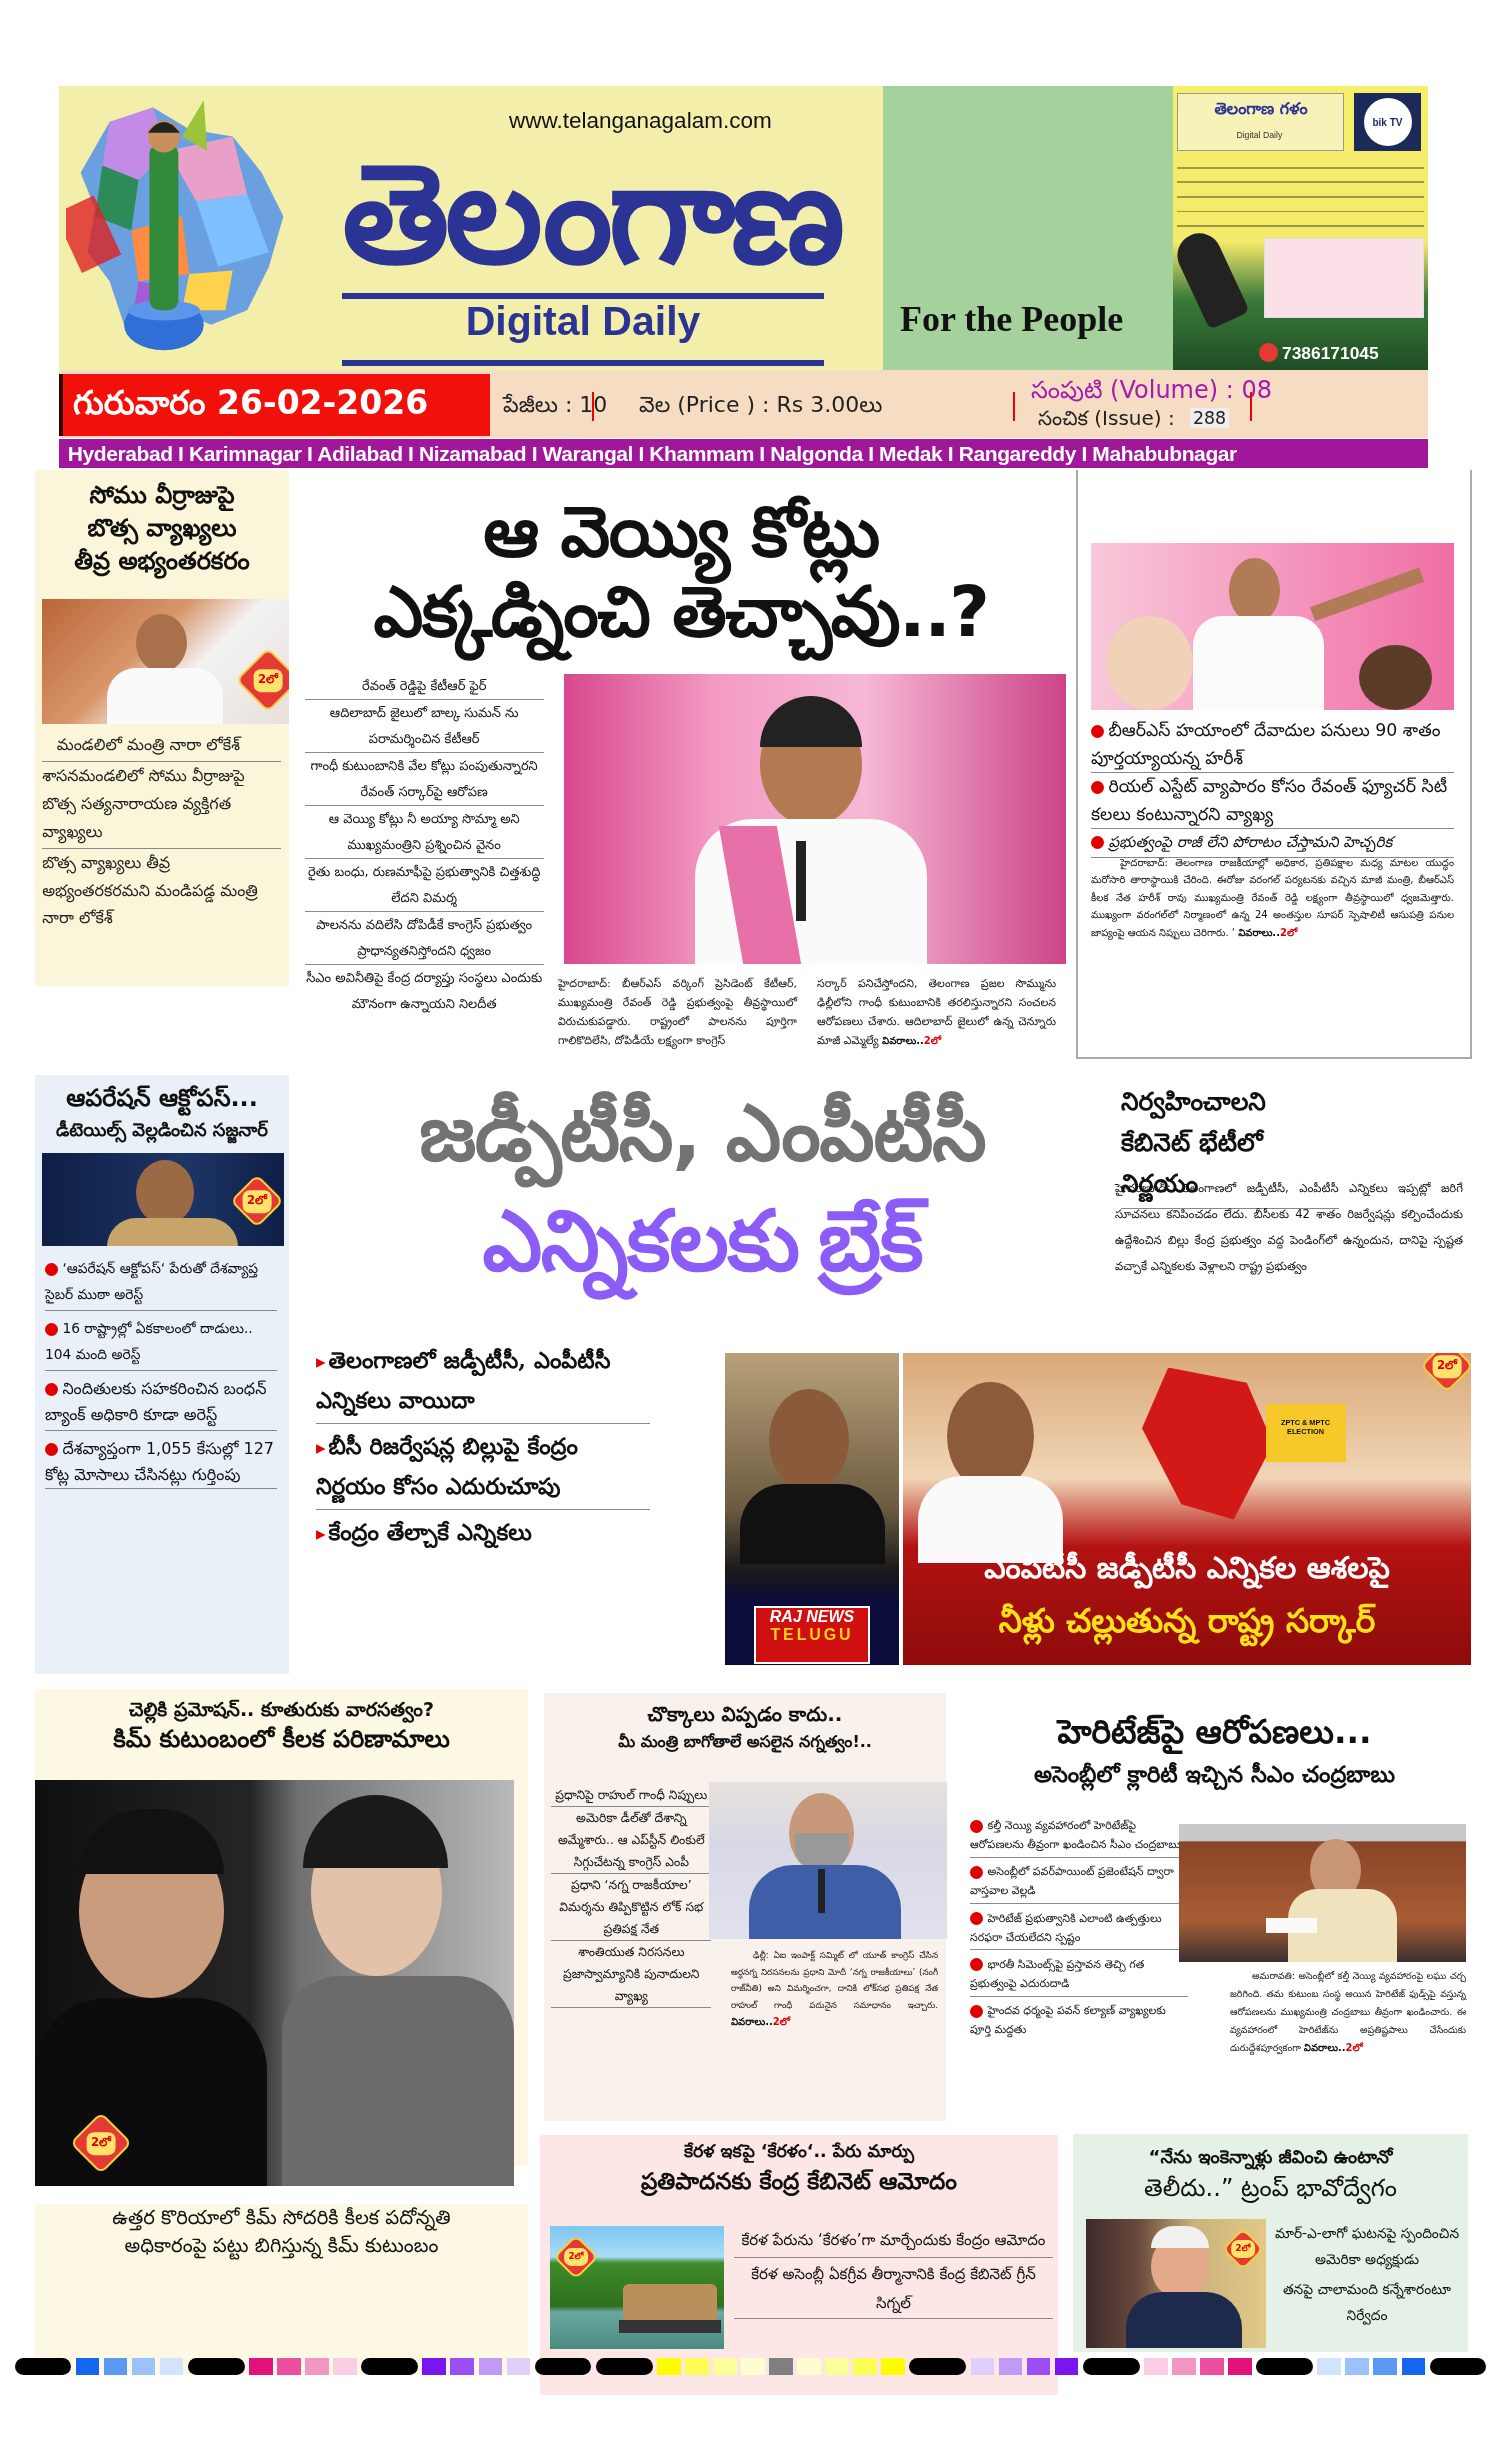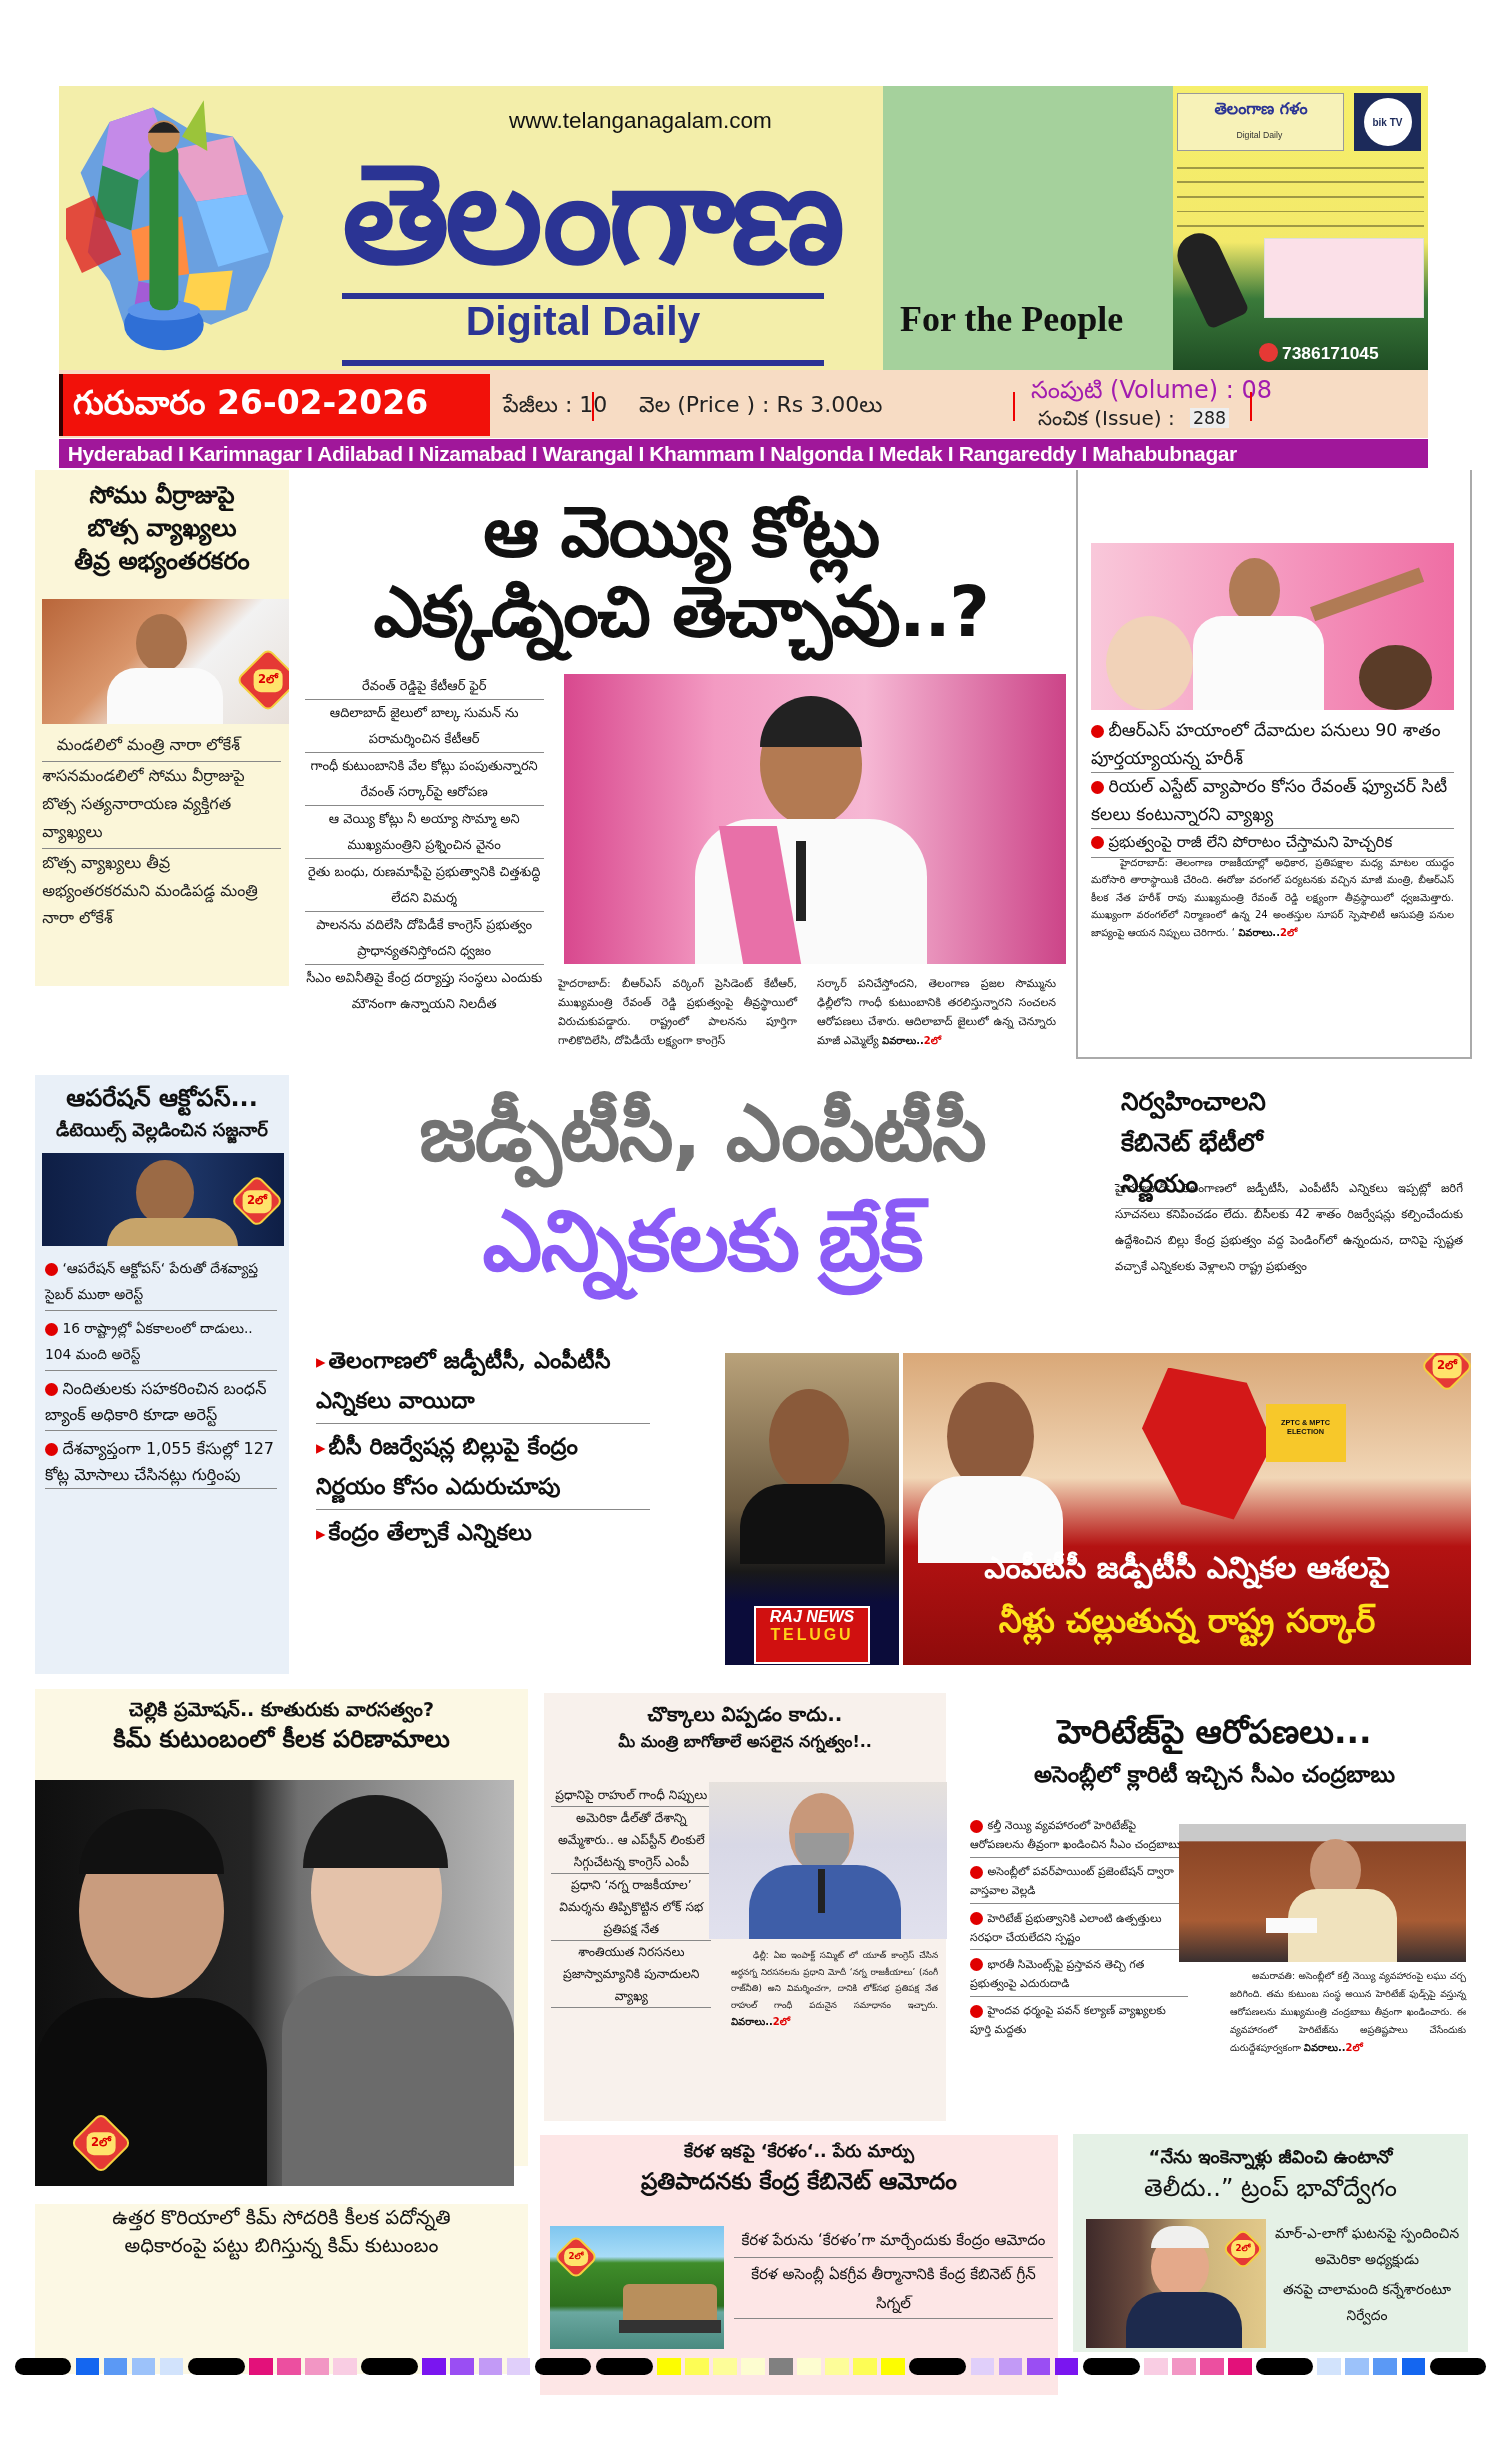--- a/index.html
+++ b/index.html
@@ -142,21 +142,21 @@
   <div class="ph" style="left:13px;top:73px;width:363px;height:167px;background:linear-gradient(90deg,#f9c8da,#f59ac0 50%,#ef6ea4);">
     <div class="abs" style="left:14.5px;top:73px;width:87px;height:94px;border-radius:50%;background:#f1d2b8;"></div>
     <div class="abs" style="left:138px;top:14.5px;width:51px;height:65px;border-radius:50%;background:#b07b55;"></div>
     <div class="abs" style="left:102px;top:73px;width:131px;height:94px;border-radius:29px 29px 0 0;background:#fbfbfb;"></div>
     <div class="abs" style="left:218px;top:44px;width:116px;height:14.5px;background:#b07b55;transform:rotate(-20deg);"></div>
     <div class="abs" style="left:268px;top:102px;width:73px;height:65px;border-radius:50%;background:#5a3c28;"></div>
   </div>
   <div class="abs" style="left:13px;top:247px;width:363px;font-size:17.4px;line-height:27.6px;">
     <div class="hr bullet-red">బీఆర్ఎస్ హయాంలో దేవాదుల పనులు 90 శాతం పూర్తయ్యాయన్న హరీశ్</div>
     <div class="hr bullet-red">రియల్ ఎస్టేట్ వ్యాపారం కోసం రేవంత్ ఫ్యూచర్ సిటీ కలలు కంటున్నారని వ్యాఖ్య</div>
-    <div class="hr bullet-red" style="font-size:15px;">ప్రభుత్వంపై రాజీ లేని పోరాటం చేస్తామని హెచ్చరిక</div>
+    <div class="hr bullet-red" style="font-size:15px;font-style:italic;">ప్రభుత్వంపై రాజీ లేని పోరాటం చేస్తామని హెచ్చరిక</div>
   </div>
   <div class="abs body-sm" style="left:13px;top:384px;width:363px;font-size:10px;line-height:17.4px;text-indent:29px;">
     <span>హైదరాబాద్: తెలంగాణ రాజకీయాల్లో అధికార, ప్రతిపక్షాల మధ్య మాటల యుద్ధం మరోసారి తారాస్థాయికి చేరింది. ఈరోజు వరంగల్ పర్యటనకు వచ్చిన మాజీ మంత్రి, బీఆర్ఎస్ కీలక నేత హరీశ్ రావు ముఖ్యమంత్రి రేవంత్ రెడ్డి లక్ష్యంగా తీవ్రస్థాయిలో ధ్వజమెత్తారు. ముఖ్యంగా వరంగల్‌లో నిర్మాణంలో ఉన్న 24 అంతస్తుల సూపర్ స్పెషాలిటీ ఆసుపత్రి పనుల జాప్యంపై ఆయన నిప్పులు చెరిగారు. ‘</span>
     <span class="more"><span>వివరాలు..</span><b>2లో</b></span>
   </div>
 </div>
 
 <div class="abs" style="left:35px;top:1075px;width:254px;height:599px;background:#e9f0f8;">
   <div class="abs center" style="left:0;top:7.3px;width:254px;">
     <div style="font-size:24px;font-weight:bold;line-height:33px;">ఆపరేషన్ ఆక్టోపస్...</div>

